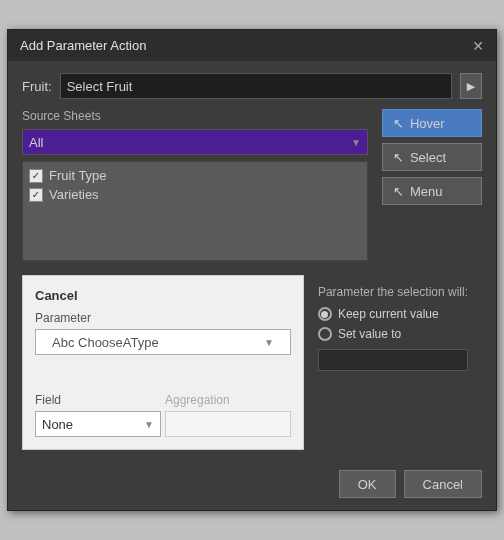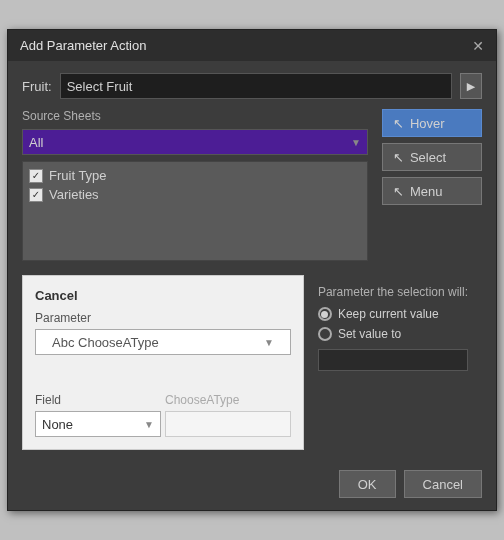--- a/index.html
+++ b/index.html
@@ -381,21 +381,21 @@
         </div>
         <div class="field-agg-row">
           <div class="field-col">
             <span class="field-label">Field</span>
             <div class="small-dropdown">
               <span>None</span>
               <span class="chevron-down">▼</span>
             </div>
           </div>
           <div class="agg-col">
-            <span class="agg-label">ChooseAType</span>
+            <span class="agg-label">Aggregation</span>
             <div class="agg-dropdown-empty"></div>
           </div>
         </div>
       </div>
 
       <div class="clearing-section">
         <span class="clearing-label">Parameter the selection will:</span>
         <div class="radio-row">
           <div class="radio-circle selected" style="background: transparent;">
           </div>

